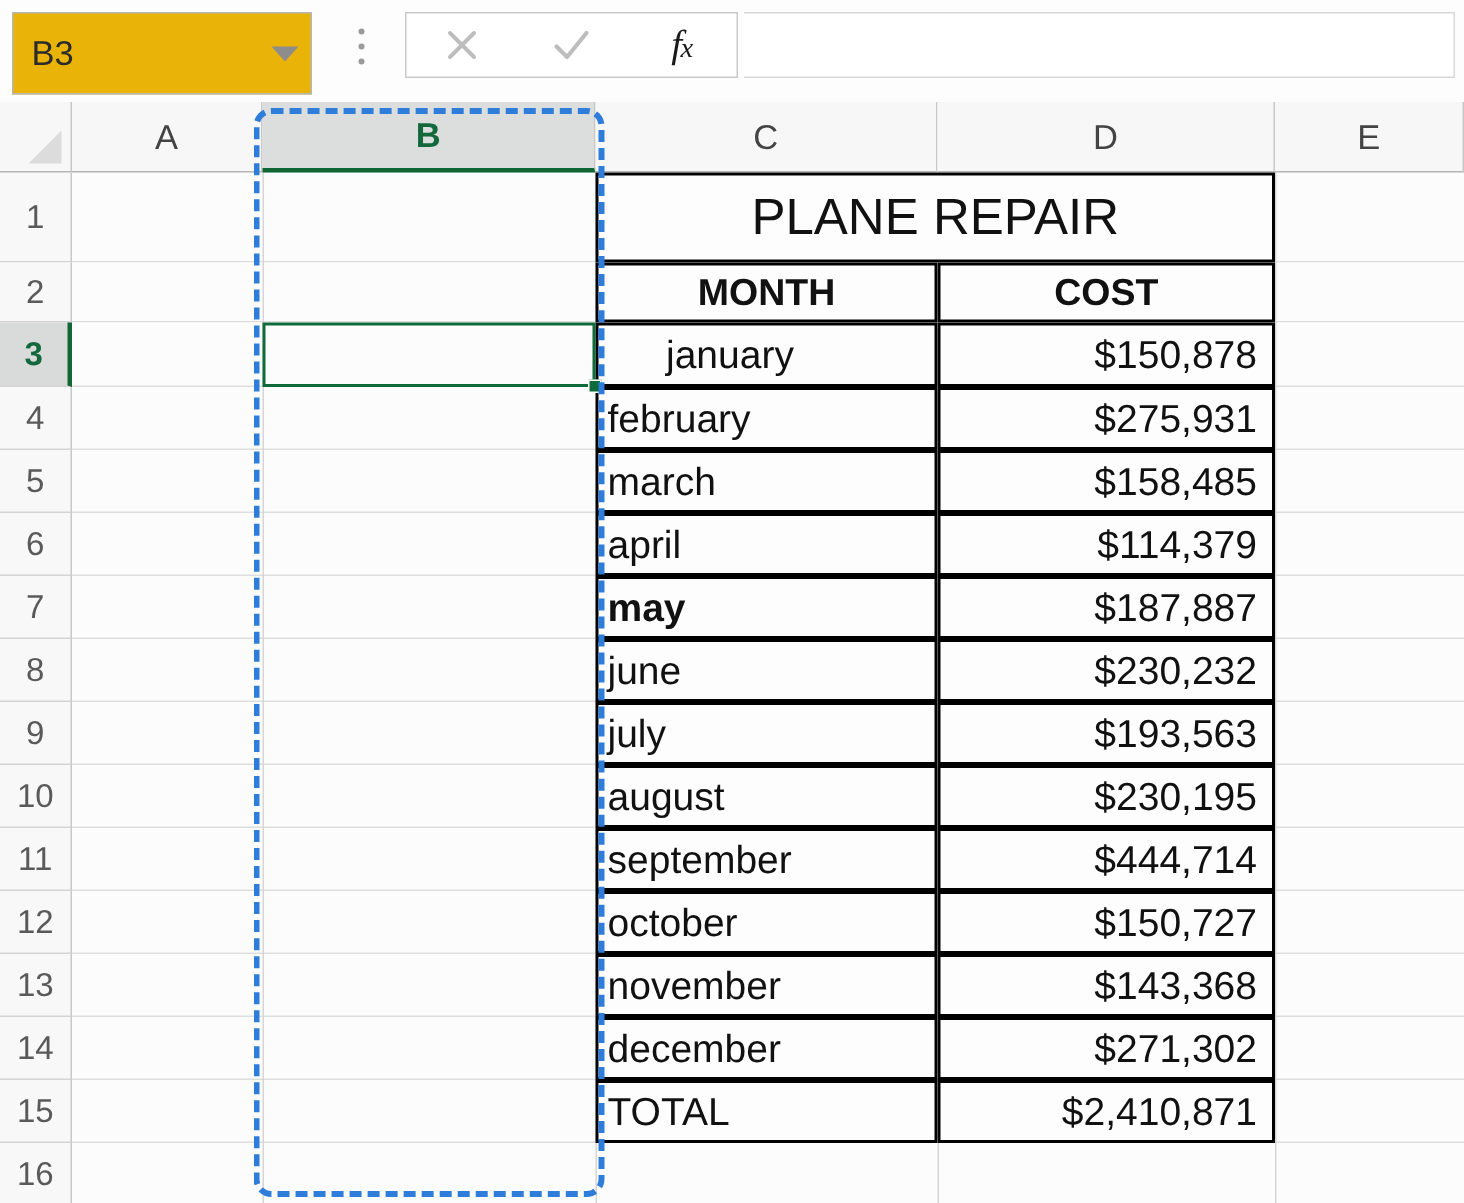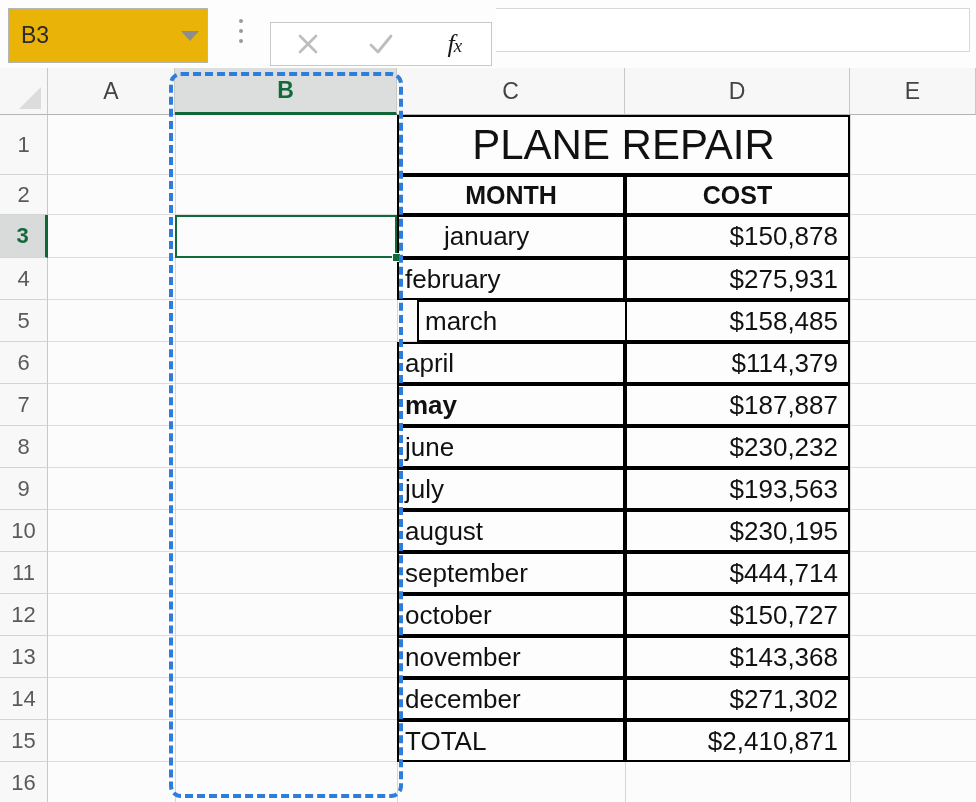--- a/index.html
+++ b/index.html
@@ -32,21 +32,21 @@
 
   #kebab {
     position:absolute; left:228px; top:12px; width:26px; height:38px;
     display:flex; flex-direction:column; align-items:center; justify-content:center; gap:6px;
   }
   #kebab i { display:block; width:4px; height:4px; border-radius:50%; background:#9a9a9a; }
 
   #fx-box {
     position:absolute; left:270px; top:8px; width:222px; height:44px;
     border:1px solid #c9c9c9; background:#ffffff;
-    display:flex; align-items:center; justify-content:space-around;margin-top:14px;
+    display:flex; align-items:center; justify-content:space-around;
   }
   #fx-box .ficon { width:54px; height:42px; display:flex; align-items:center; justify-content:center; }
   #fx-label { font-family:"Liberation Serif", serif; font-style:italic; font-size:26px; color:#1a1a1a; letter-spacing:-1px; }
   #fx-label .sub { font-size:19px; }
 
   #formula-input {
     position:absolute; left:496px; top:8px; width:474px; height:44px;
     border:1px solid #d8d8d8; border-left:none; background:#ffffff;
   }
 
@@ -103,21 +103,21 @@
   
   #table-block { position:absolute; }
   .tcell {
     position:absolute;
     border:2px solid #000000;
     background:#fdfdfd;
     display:flex; align-items:center;
     font-size:26px; color:#111111;
     overflow:hidden; white-space:nowrap;
   }
-  .tcell.title { font-size:42px; justify-content:center; }
+  .tcell.title { font-size:34px; justify-content:center; }
   .tcell.hdr { font-weight:bold; justify-content:center; font-size:25px; }
   .tcell.month { padding-left:6px; justify-content:flex-start; }
   .tcell.cost { padding-right:10px; justify-content:flex-end; }
   .tcell.bold { font-weight:normal; }
 
   
   #active-cell {
     position:absolute;
     border:2px solid #0f6b39;
     background:transparent;
@@ -235,21 +235,21 @@
       </div>
 
     <div id="table-block">
         <div class="tcell title" style="left: 397px; top: 47px; width: 453px; height: 60px;">PLANE REPAIR</div>
         <div class="tcell hdr" style="left: 397px; top: 107px; width: 228px; height: 40px;">MONTH</div>
         <div class="tcell hdr" style="left: 625px; top: 107px; width: 225px; height: 40px;">COST</div>
         <div class="tcell month" style="left: 397px; top: 147px; width: 228px; height: 43px; padding-left: 45px;">january</div>
         <div class="tcell cost" style="left: 625px; top: 147px; width: 225px; height: 43px;">$150,878</div>
         <div class="tcell month" style="left: 397px; top: 190px; width: 228px; height: 42px;">february</div>
         <div class="tcell cost" style="left: 625px; top: 190px; width: 225px; height: 42px;">$275,931</div>
-        <div class="tcell month" style="left: 417px; top: 232px; width: 228px; height: 42px;">march</div>
+        <div class="tcell month" style="left: 397px; top: 232px; width: 228px; height: 42px;">march</div>
         <div class="tcell cost" style="left: 625px; top: 232px; width: 225px; height: 42px;">$158,485</div>
         <div class="tcell month" style="left: 397px; top: 274px; width: 228px; height: 42px;">april</div>
         <div class="tcell cost" style="left: 625px; top: 274px; width: 225px; height: 42px;">$114,379</div>
         <div class="tcell month" style="left: 397px; top: 316px; width: 228px; height: 42px; font-weight: bold;">may</div>
         <div class="tcell cost" style="left: 625px; top: 316px; width: 225px; height: 42px;">$187,887</div>
         <div class="tcell month" style="left: 397px; top: 358px; width: 228px; height: 42px;">june</div>
         <div class="tcell cost" style="left: 625px; top: 358px; width: 225px; height: 42px;">$230,232</div>
         <div class="tcell month" style="left: 397px; top: 400px; width: 228px; height: 42px;">july</div>
         <div class="tcell cost" style="left: 625px; top: 400px; width: 225px; height: 42px;">$193,563</div>
         <div class="tcell month" style="left: 397px; top: 442px; width: 228px; height: 42px;">august</div>

